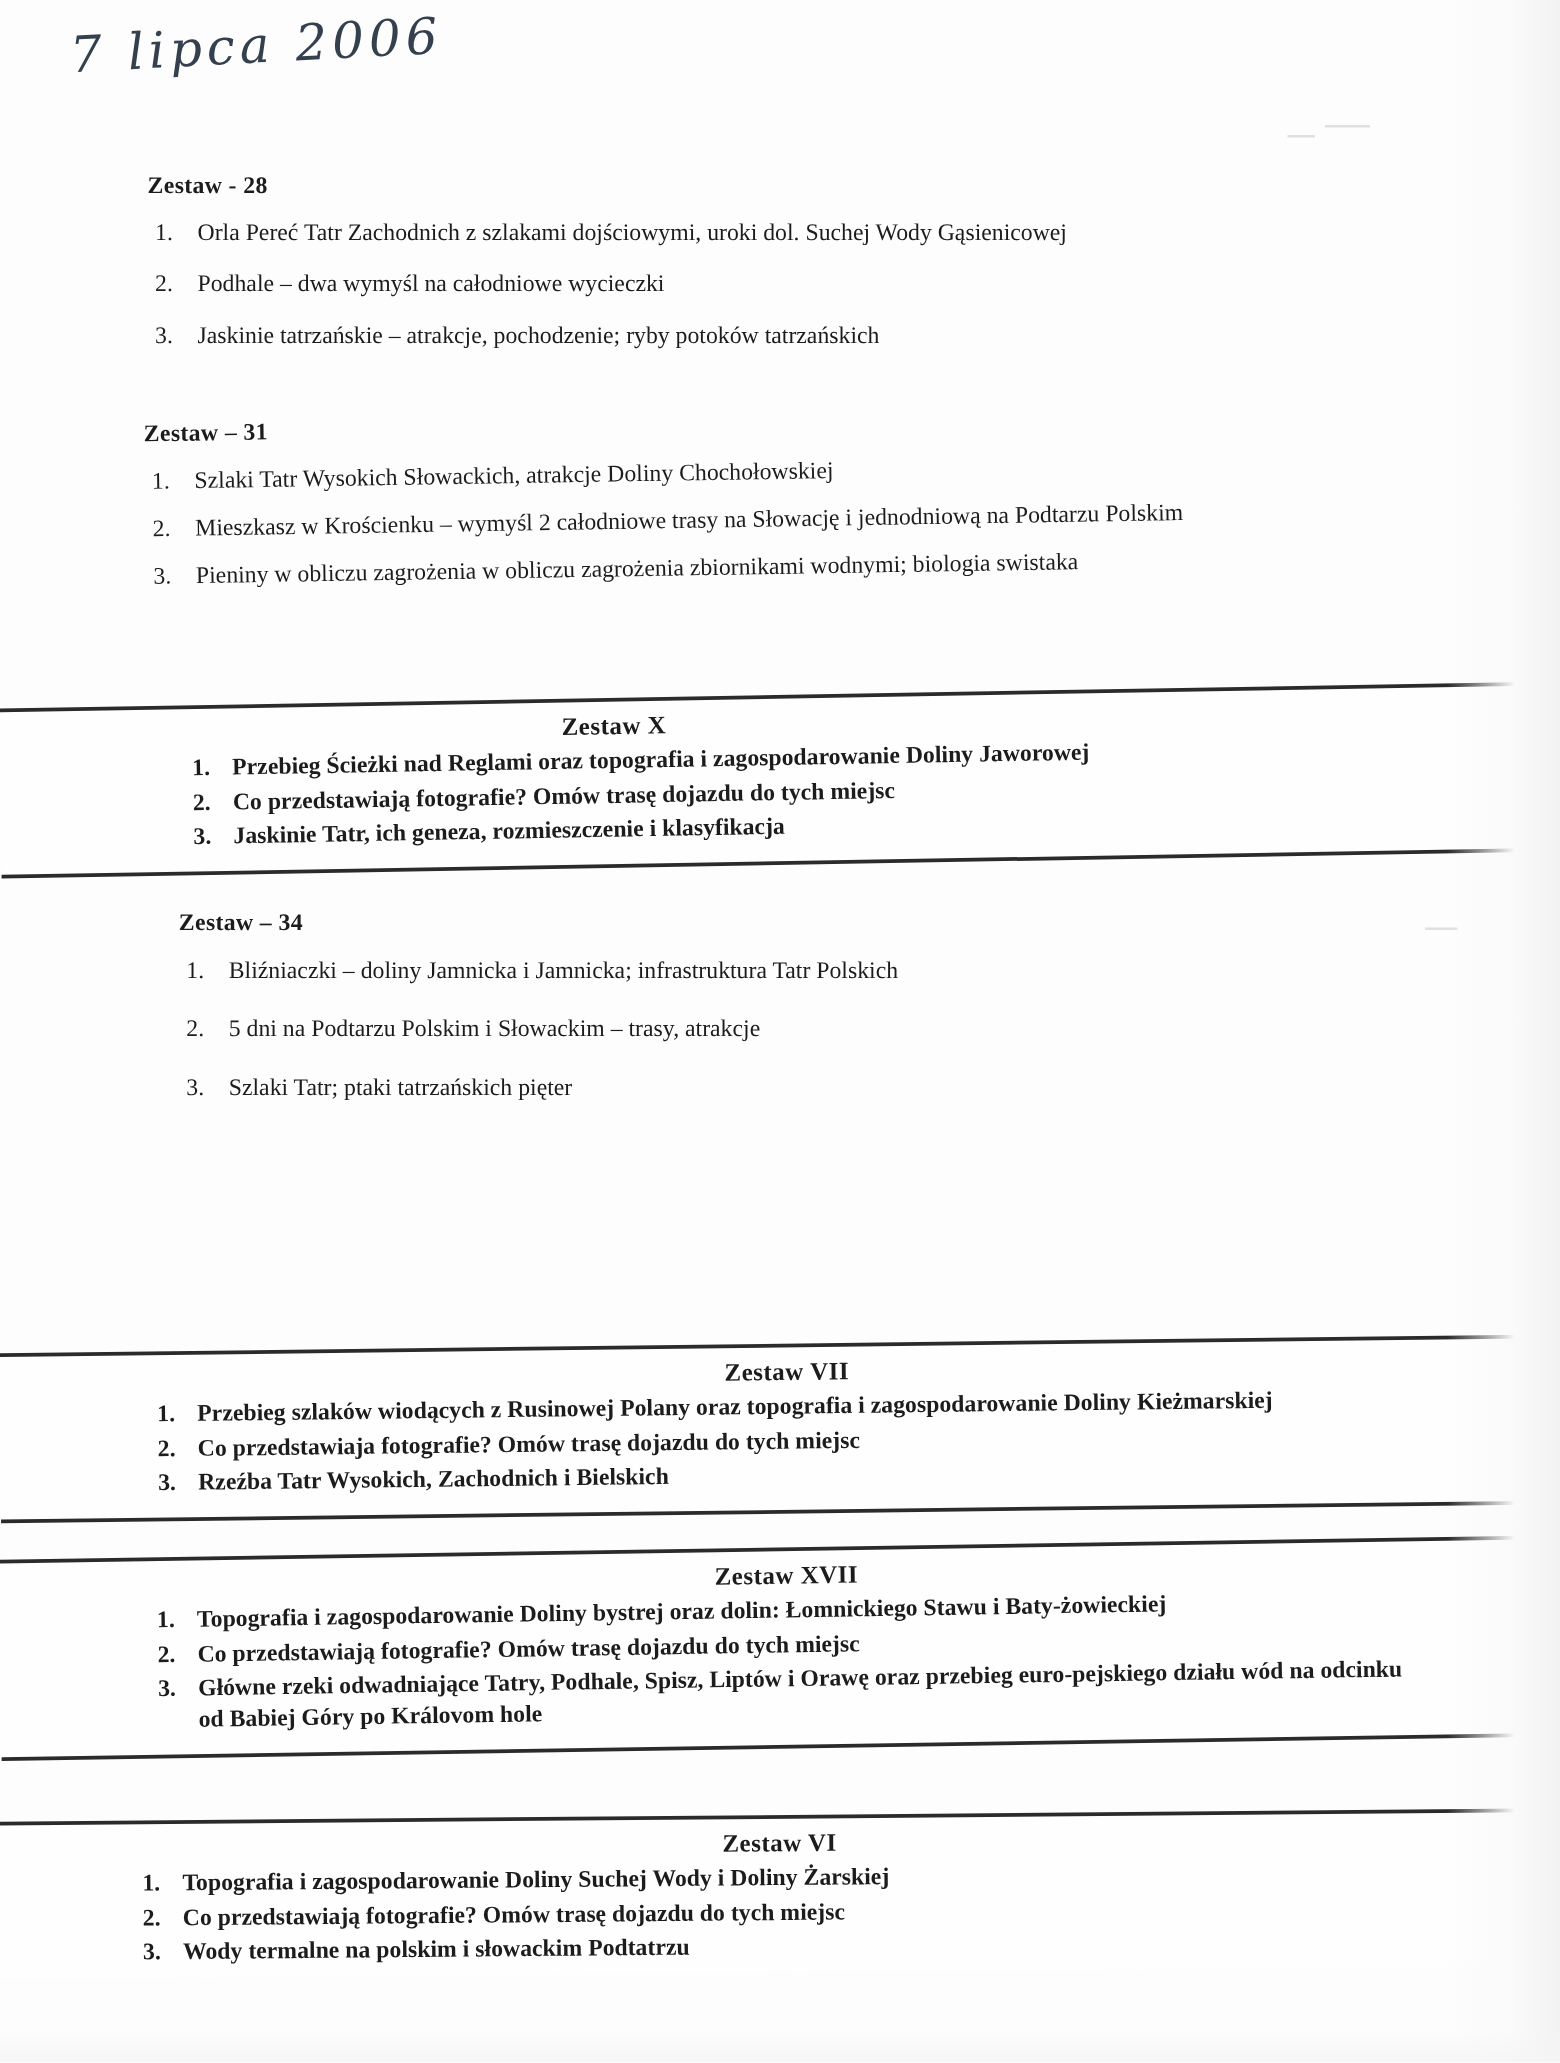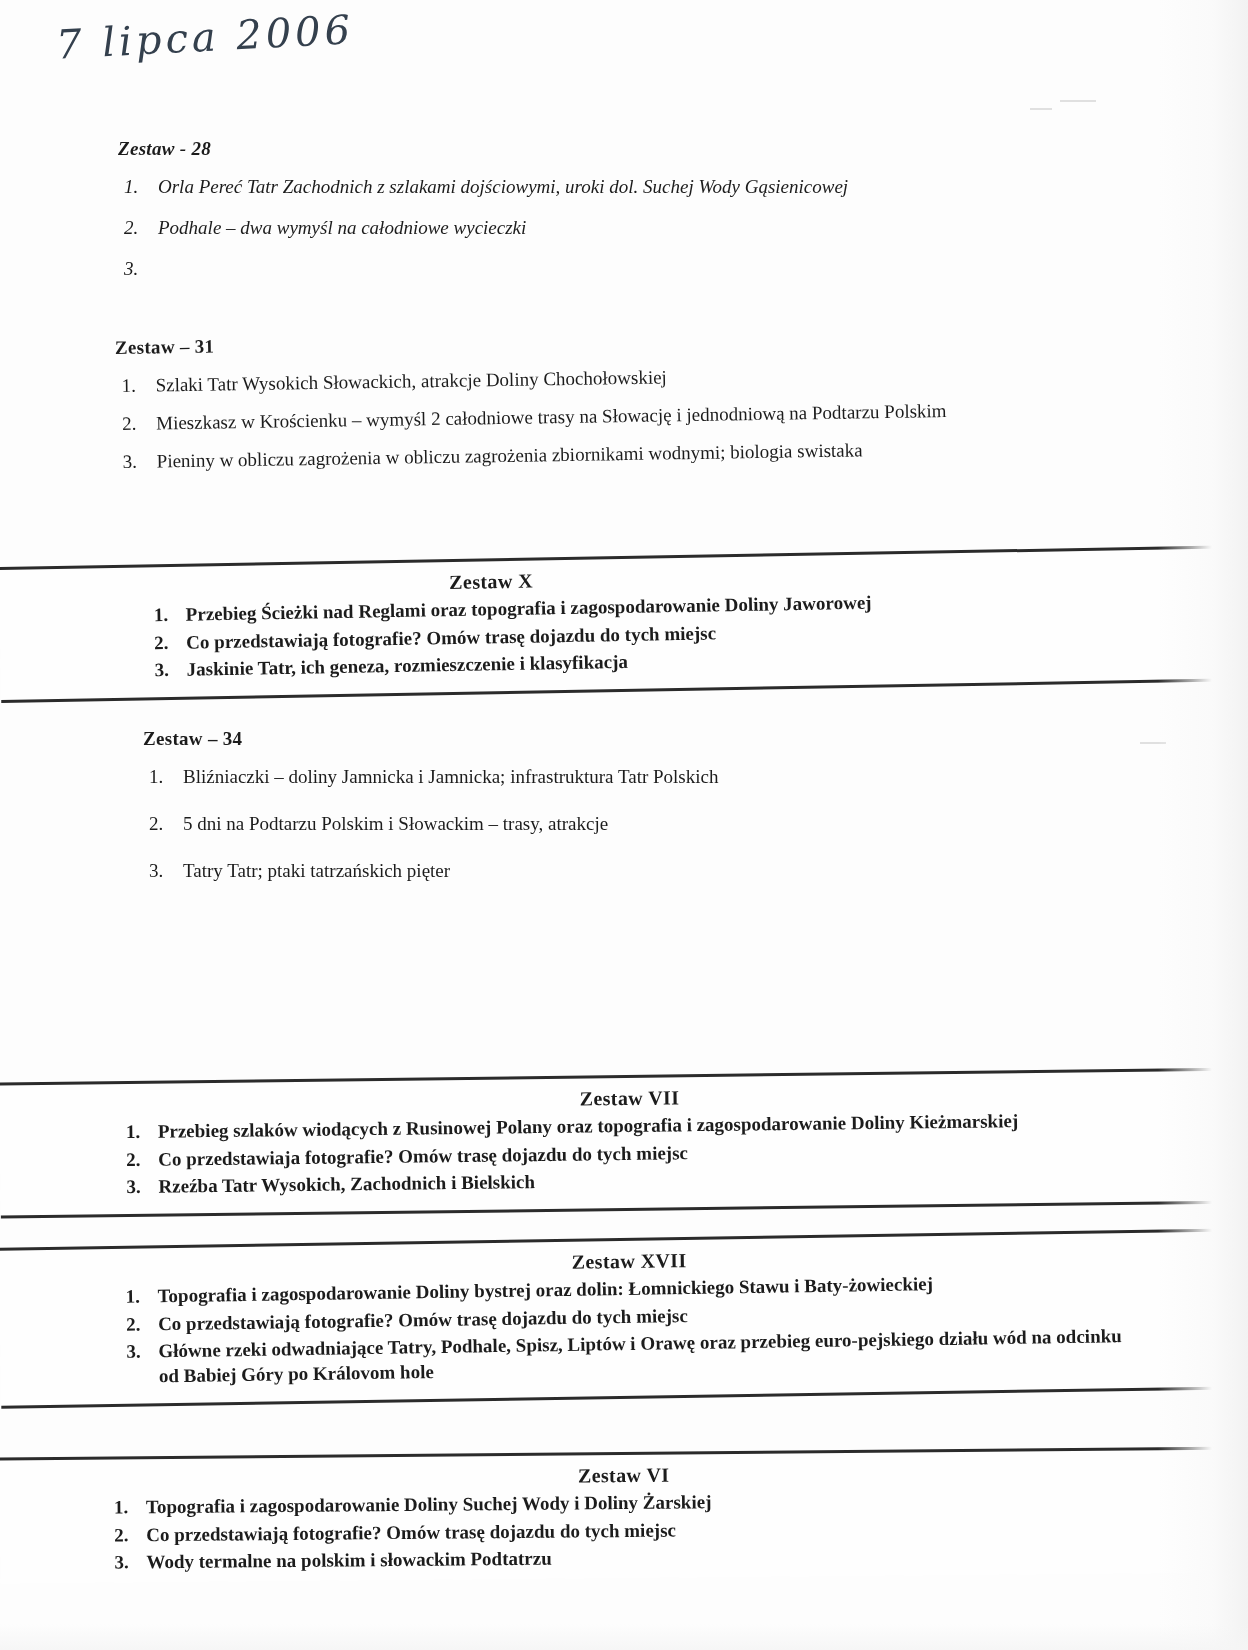--- a/index.html
+++ b/index.html
@@ -52,21 +52,20 @@
     transform: rotate(-3deg);
     opacity: 0.92;
   }
 
   
   .block-top {
     position: absolute;
     left: 118px;
     top: 138px;
     width: 870px;
-    font-style: italic;
   }
   .set-title {
     font-weight: bold;
     font-size: 19px;
     margin: 0 0 14px 0;
     letter-spacing: 0.3px;
   }
   ol.items {
     margin: 0 0 22px 0;
     padding: 0;
@@ -211,20 +210,21 @@
       <li>
         <span class="num">1.</span>
         <span>Orla Pereć Tatr Zachodnich z szlakami dojściowymi, uroki dol. Suchej Wody Gąsienicowej</span>
       </li>
       <li>
         <span class="num">2.</span>
         <span>Podhale – dwa wymyśl na całodniowe wycieczki</span>
       </li>
       <li>
         <span class="num">3.</span>
+        <span>Jaskinie tatrzańskie – atrakcje, pochodzenie; ryby potoków tatrzańskich</span>
       </li>
     </ol>
   </div>
 
   <div class="block-top2">
     <div class="set-title">Zestaw – 31</div>
     <ol class="items">
       <li>
         <span class="num">1.</span>
         <span>Szlaki Tatr Wysokich Słowackich, atrakcje Doliny Chochołowskiej</span>
@@ -268,21 +268,21 @@
       <li>
         <span class="num">1.</span>
         <span>Bliźniaczki – doliny Jamnicka i Jamnicka; infrastruktura Tatr Polskich</span>
       </li>
       <li>
         <span class="num">2.</span>
         <span>5 dni na Podtarzu Polskim i Słowackim – trasy, atrakcje</span>
       </li>
       <li>
         <span class="num">3.</span>
-        <span>Tatry Tatr; ptaki tatrzańskich pięter</span>
+        <span>Szlaki Tatr; ptaki tatrzańskich pięter</span>
       </li>
     </ol>
   </div>
 
   <div class="strip" id="strip-vii">
     <div class="strip-inner">
       <div class="edge-top"></div>
       <h3>Zestaw VII</h3>
       <ol class="items-b">
         <li>

